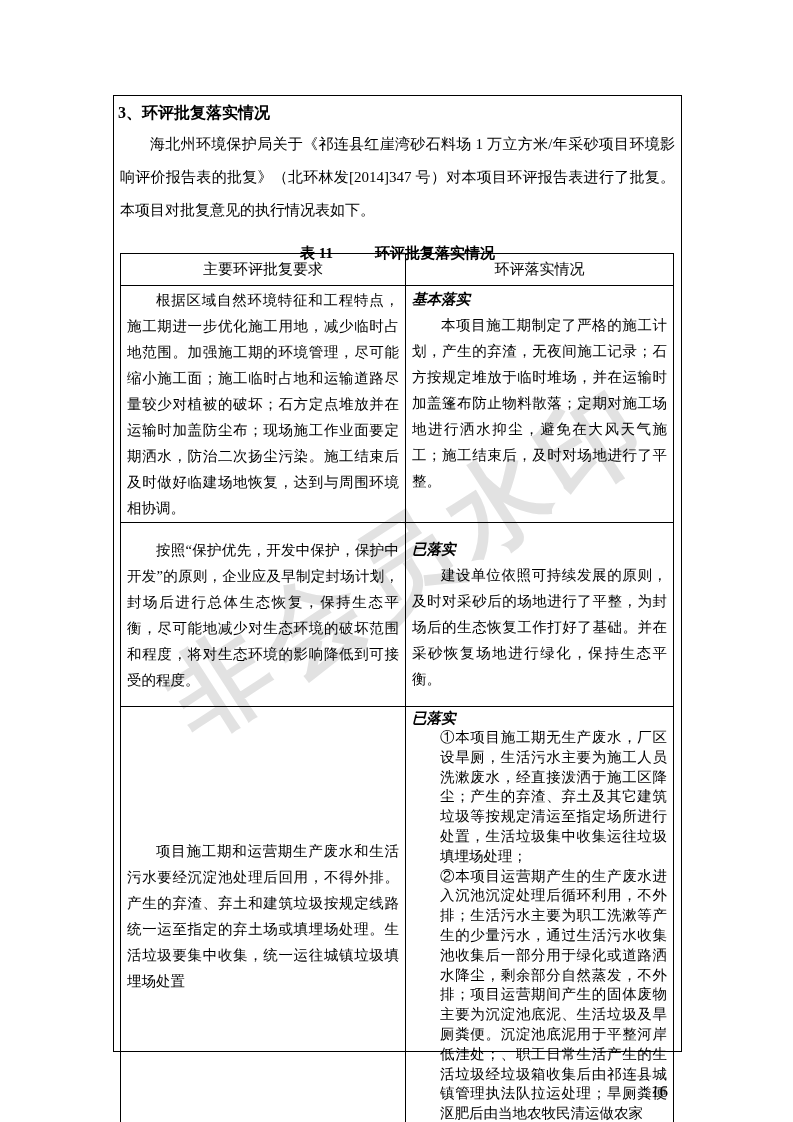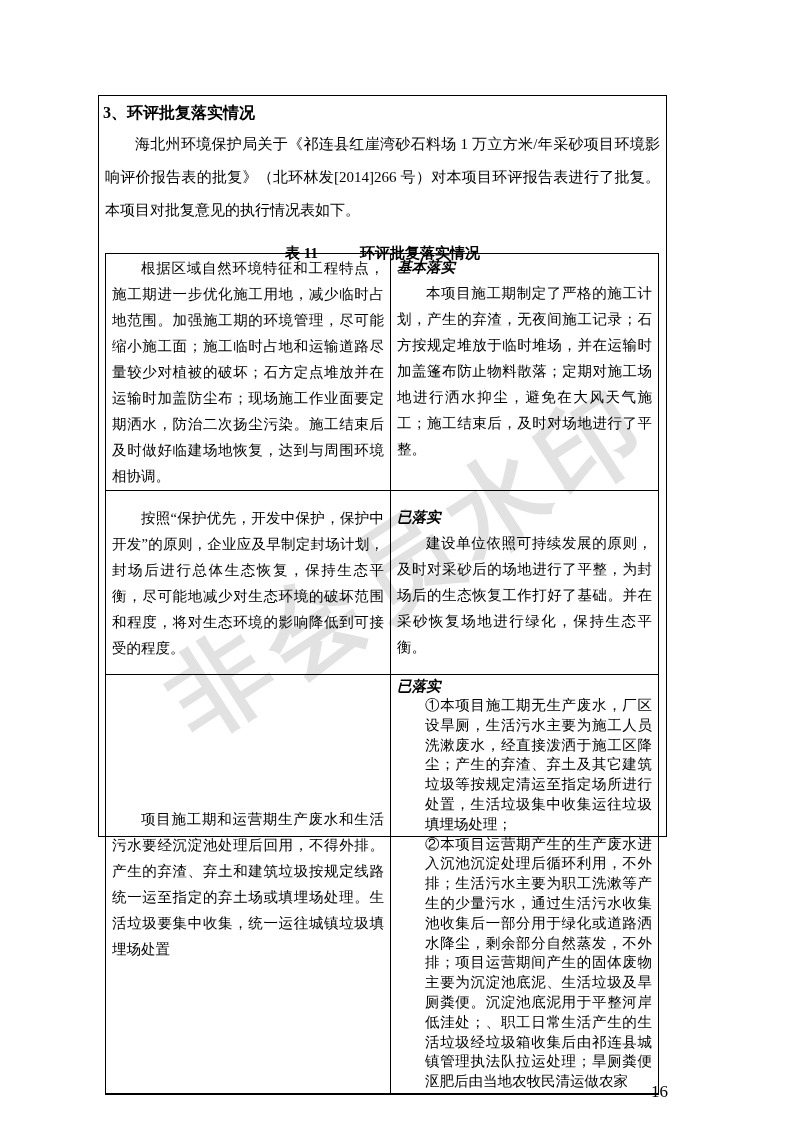--- a/index.html
+++ b/index.html
@@ -23,22 +23,22 @@
     letter-spacing:10px;
     color:#e2e2e2;
     white-space:nowrap;
     z-index:0;
     user-select:none;
   }
 
   
   .doc-box {
     position:absolute;
-    left:98px; top:95px;
-    width:569px; height:742px;
+    left:113px; top:95px;
+    width:569px; height:957px;
     border:1px solid #000;
     z-index:1;
   }
 
   .heading {
     margin:5px 4px 0 4px;
     font-size:16px;
     font-weight:bold;
     line-height:24px;
   }
@@ -124,32 +124,36 @@
 </style>
 </head>
 <body>
 
 <div class="watermark" style="color: rgb(226, 226, 226);">非会员水印</div>
 
 <div class="doc-box">
 
   <div class="heading">3、环评批复落实情况</div>
 
-  <div class="intro">海北州环境保护局关于《祁连县红崖湾砂石料场 1 万立方米/年采砂项目环境影响评价报告表的批复》（北环林发[2014]266 号）对本项目环评报告表进行了批复。本项目对批复意见的执行情况表如下。</div>
+  <div class="intro">海北州环境保护局关于《祁连县红崖湾砂石料场 1 万立方米/年采砂项目环境影响评价报告表的批复》（北环林发[2014]347 号）对本项目环评报告表进行了批复。本项目对批复意见的执行情况表如下。</div>
 
   <div class="table-caption">
     <span>表 11</span><span class="caption-gap"></span><span>环评批复落实情况</span>
   </div>
 
   <table class="compliance">
     <colgroup>
         <col class="col-req">
         <col class="col-stat">
       </colgroup>
     <tbody>
+      <tr class="header-row">
+        <th>主要环评批复要求</th>
+        <th>环评落实情况</th>
+      </tr>
 
       <tr class="row1">
         <td class="cell-left">
           <div class="req">根据区域自然环境特征和工程特点，施工期进一步优化施工用地，减少临时占地范围。加强施工期的环境管理，尽可能缩小施工面；施工临时占地和运输道路尽量较少对植被的破坏；石方定点堆放并在运输时加盖防尘布；现场施工作业面要定期洒水，防治二次扬尘污染。施工结束后及时做好临建场地恢复，达到与周围环境相协调。</div>
         </td>
         <td class="cell-right">
           <div class="status-label">基本落实</div>
           <div class="status-detail">本项目施工期制定了严格的施工计划，产生的弃渣，无夜间施工记录；石方按规定堆放于临时堆场，并在运输时加盖篷布防止物料散落；定期对施工场地进行洒水抑尘，避免在大风天气施工；施工结束后，及时对场地进行了平整。</div>
         </td>
       </tr>

